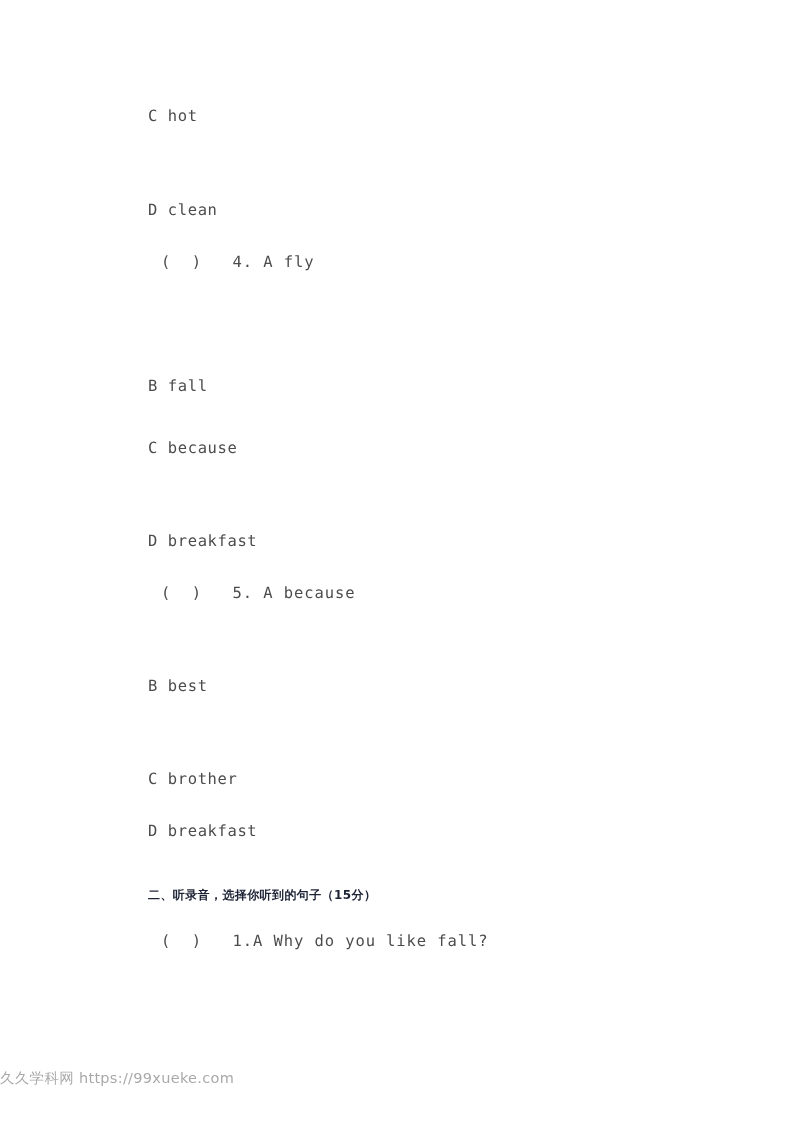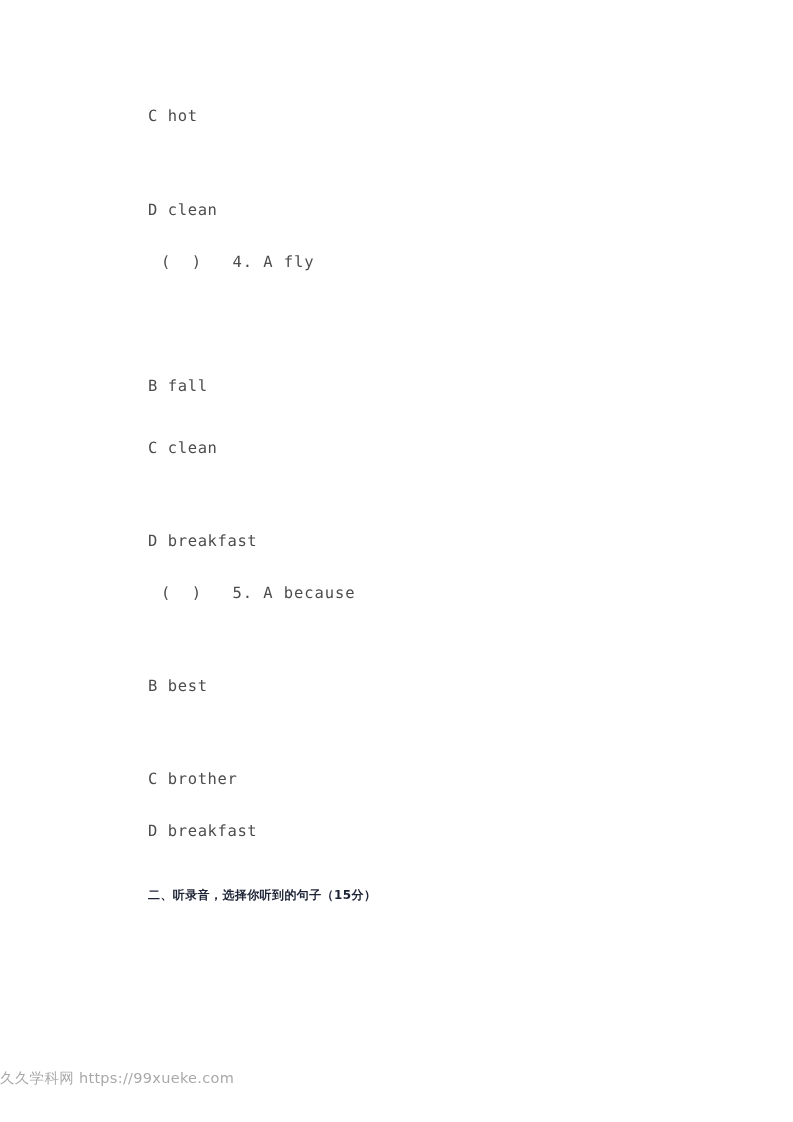--- a/index.html
+++ b/index.html
@@ -77,26 +77,27 @@
 </head>
 <body>
 
 <div class="page">
 
   <div id="lines-container">
       <div class="line opt" style="top: 106px;">C hot</div>
       <div class="line opt" style="top: 200px; text-align: right;">D clean</div>
       <div class="line q" style="top: 252px;">(  )   4. A fly</div>
       <div class="line opt" style="top: 345px; margin-top: 31px;">B fall</div>
-      <div class="line opt" style="top: 438px;">C clean</div>
+      <div class="line opt" style="top: 438px;">C because</div>
       <div class="line opt" style="top: 531px;">D breakfast</div>
       <div class="line q" style="top: 583px;">(  )   5. A because</div>
       <div class="line opt" style="top: 676px;">B best</div>
       <div class="line opt" style="top: 769px;">C brother</div>
       <div class="line opt" style="top: 821px; text-align: center;">D breakfast</div>
     </div>
 
   <div class="section-heading" id="section-heading" style="top: 886px;">二、听录音，选择你听到的句子（15分）</div>
 
+  <div class="line q" id="section-first-question" style="top: 931px;">(  )   1.A Why do you like fall?</div>
 
   <div class="watermark" id="page-watermark" style="top: 1069px;">久久学科网 https://99xueke.com</div>
 
 </div>
 
 </body></html>

